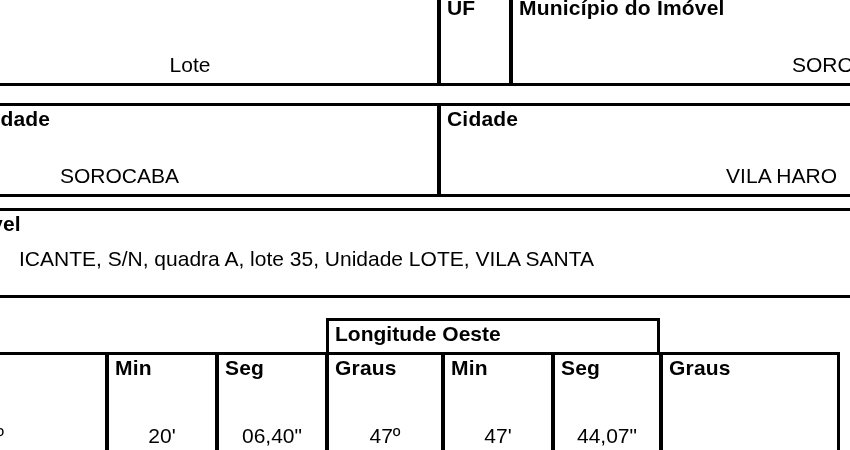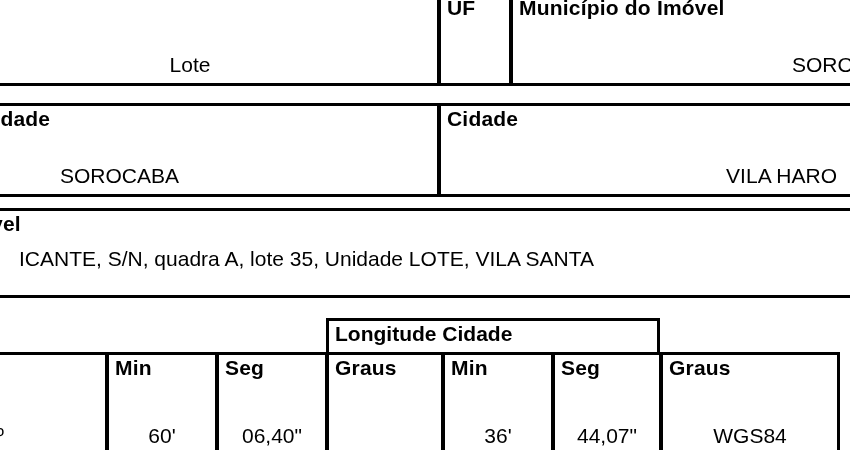--- a/index.html
+++ b/index.html
@@ -112,45 +112,45 @@
     <span class="lbl">Cidade</span>
     <span class="val-right" style="right:70px;">VILA HARO</span>
   </div>
 
   <div class="cell" id="r3-imovel">
     <span class="lbl" style="left:48px;">vel</span>
     <span class="val-addr" style="left:76px;">ICANTE, S/N, quadra A, lote 35, Unidade LOTE, VILA SANTA</span>
   </div>
 
   <div class="cell" id="c-lon-group">
-    <span class="group-title">Longitude Cidade</span>
+    <span class="group-title">Longitude Oeste</span>
   </div>
 
   <div class="cell" id="c-lat-graus">
     <span class="lbl" style="left:-4px;">Graus</span>
     <span class="val" style="left:30px;width:auto;">23º</span>
   </div>
   <div class="cell" id="c-lat-min">
     <span class="lbl">Min</span>
-    <span class="val">60'</span>
+    <span class="val">20'</span>
   </div>
   <div class="cell" id="c-lat-seg">
     <span class="lbl">Seg</span>
     <span class="val">06,40"</span>
   </div>
 
   <div class="cell" id="c-lon-graus">
     <span class="lbl">Graus</span>
+    <span class="val">47º</span>
   </div>
   <div class="cell" id="c-lon-min">
     <span class="lbl">Min</span>
-    <span class="val">36'</span>
+    <span class="val">47'</span>
   </div>
   <div class="cell" id="c-lon-seg">
     <span class="lbl">Seg</span>
     <span class="val">44,07"</span>
   </div>
   <div class="cell" id="c-datum">
     <span class="lbl">Graus</span>
-    <span class="val">WGS84</span>
   </div>
 
 </div>
 
 </body></html>

